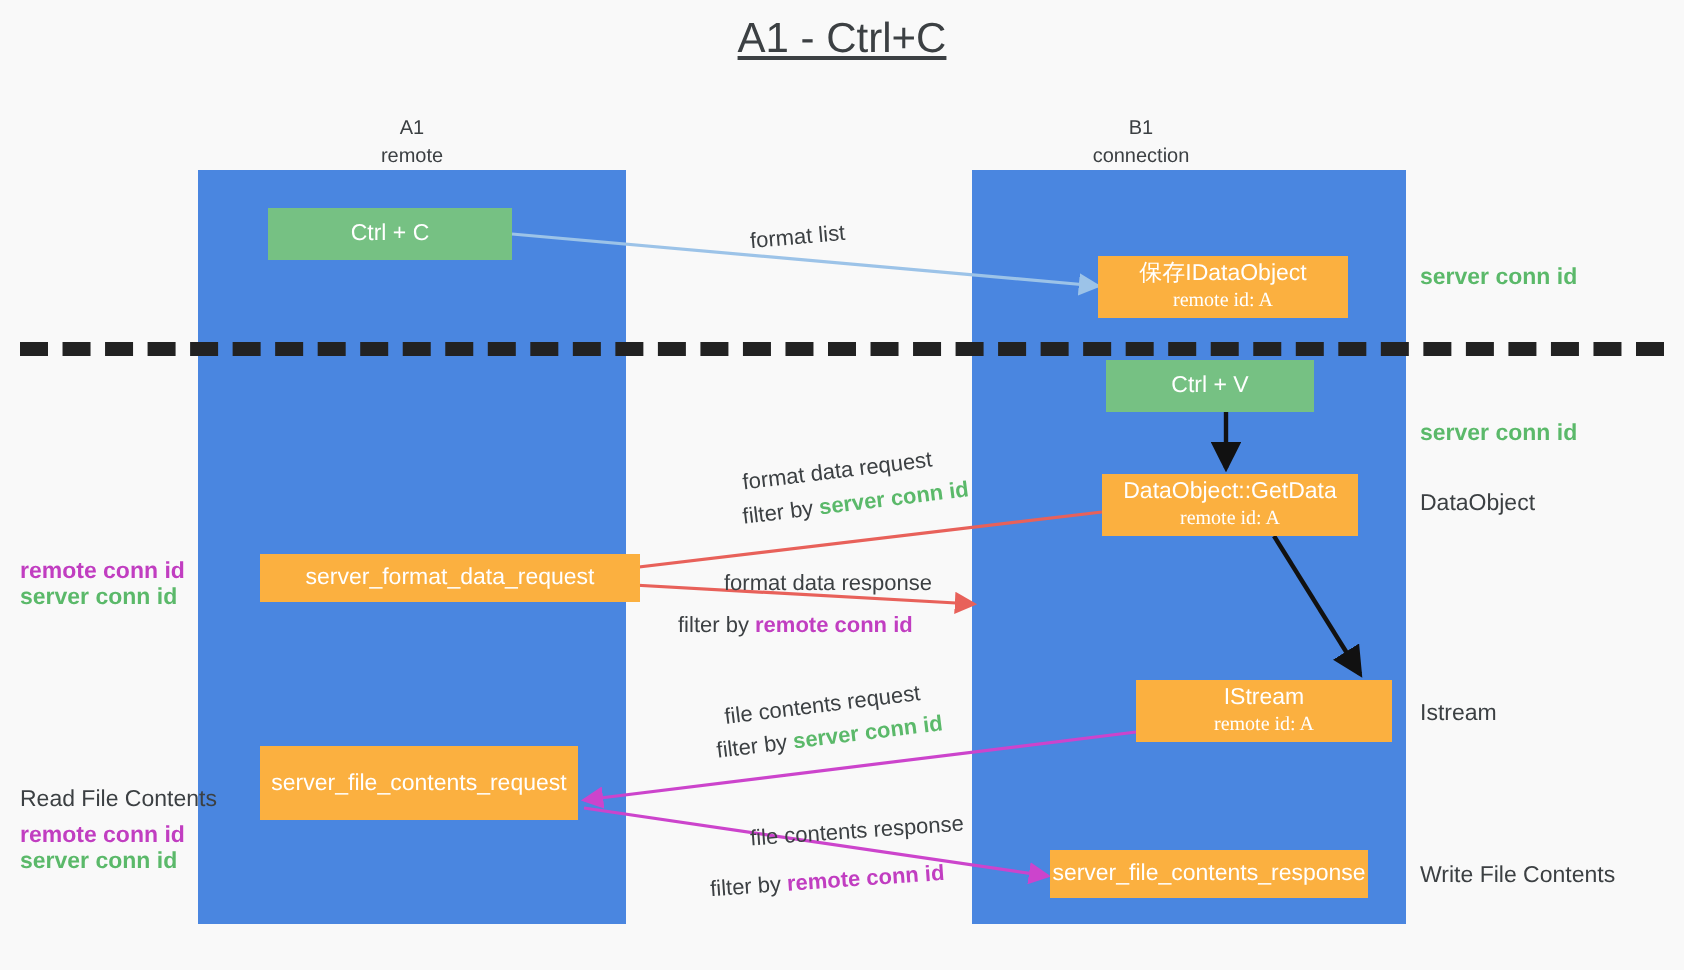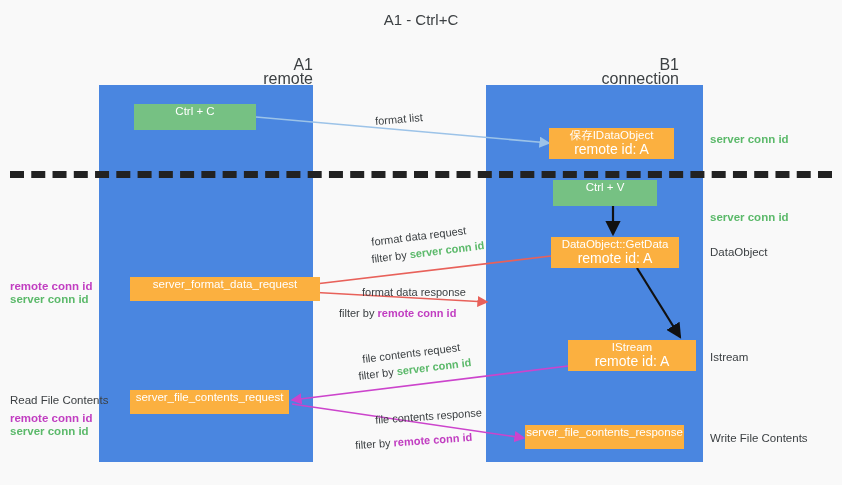--- a/index.html
+++ b/index.html
@@ -9,42 +9,42 @@
     font-family:"Liberation Sans","DejaVu Sans",sans-serif;
     position:relative;overflow:hidden;
     color:#3c4043;
   }
   .canvas{position:absolute;inset:0;}
   .abs{position:absolute;}
 
   
   .title{
     left:0;top:10px;width:842px;text-align:center;
-    font-size:15px;line-height:20px;color:#3c4043;
+    font-size:21px;line-height:20px;color:#3c4043;text-decoration:underline;
   }
 
   
   .colhead{
-    text-align:right;font-size:16px;line-height:14px;color:#3c4043;
+    text-align:center;font-size:10px;line-height:14px;color:#3c4043;
   }
 
   
   .lane{background:#4a86e0;}
 
   
   .box{
     box-sizing:border-box;
     display:flex;flex-direction:column;
-    align-items:center;justify-content:flex-start;
+    align-items:center;justify-content:center;
     color:#ffffff;font-size:11.5px;line-height:14px;
     text-align:center;
   }
   .box.green{background:#76c183;}
   .box.orange{background:#fbb040;}
-  .box .l2{font-size:14px;}
+  .box .l2{font-size:10px;font-family:Liberation Serif, serif;}
 
   
   .lbl{font-size:11.5px;line-height:14px;color:#3c4043;white-space:nowrap;}
   .lbl.green{color:#5bb96a;font-weight:bold;}
   .lbl.purple{color:#c13ec1;font-weight:bold;}
   .lbl.plain{color:#3c4043;}
   .edge-lbl{font-size:11px;line-height:14px;white-space:nowrap;color:#3c4043;}
   .edge-lbl .g{color:#5bb96a;font-weight:bold;}
   .edge-lbl .p{color:#c13ec1;font-weight:bold;}
 
@@ -129,21 +129,21 @@
   <div class="abs box orange" style="left:568px;top:340px;width:128px;height:31px;">
     <div>IStream</div>
     <div class="l2">remote id: A</div>
   </div>
 
   <div class="abs box orange" style="left:130px;top:277px;width:190px;height:24px;">
     <div>server_format_data_request</div>
   </div>
 
 
-  <div class="abs box orange" style="left:130px;top:390px;width:159px;height:24px;">
+  <div class="abs box orange" style="left:130px;top:373px;width:159px;height:37px;">
     <div>server_file_contents_request</div>
   </div>
 
   <div class="abs box orange" style="left:525px;top:425px;width:159px;height:24px;">
     <div>server_file_contents_response</div>
   </div>
 
   <div class="abs dashline" style="left:10px;top:171px;width:822px;"></div>
 
   <div class="abs lbl green" style="left:710px;top:132px;">server conn id</div>

